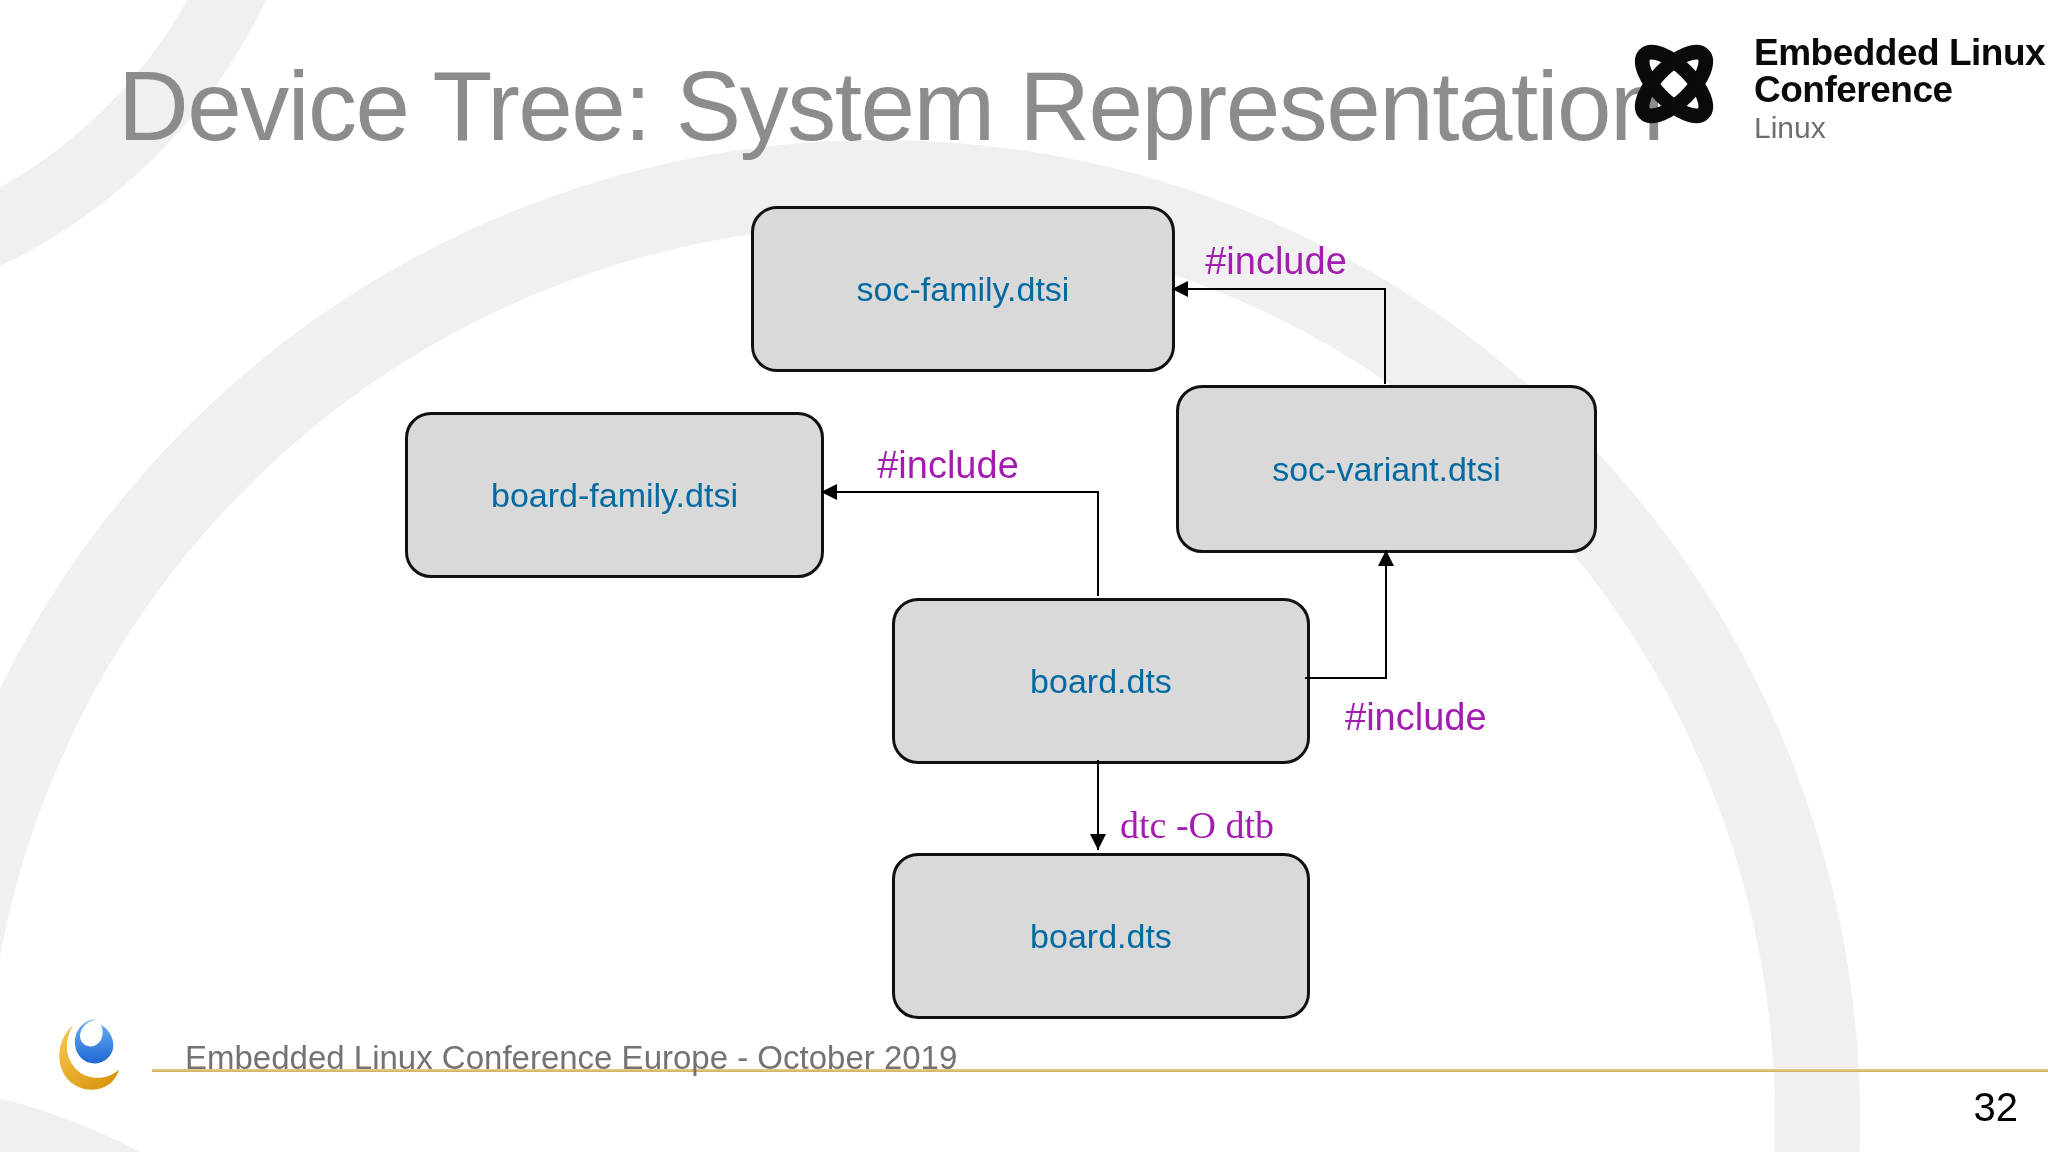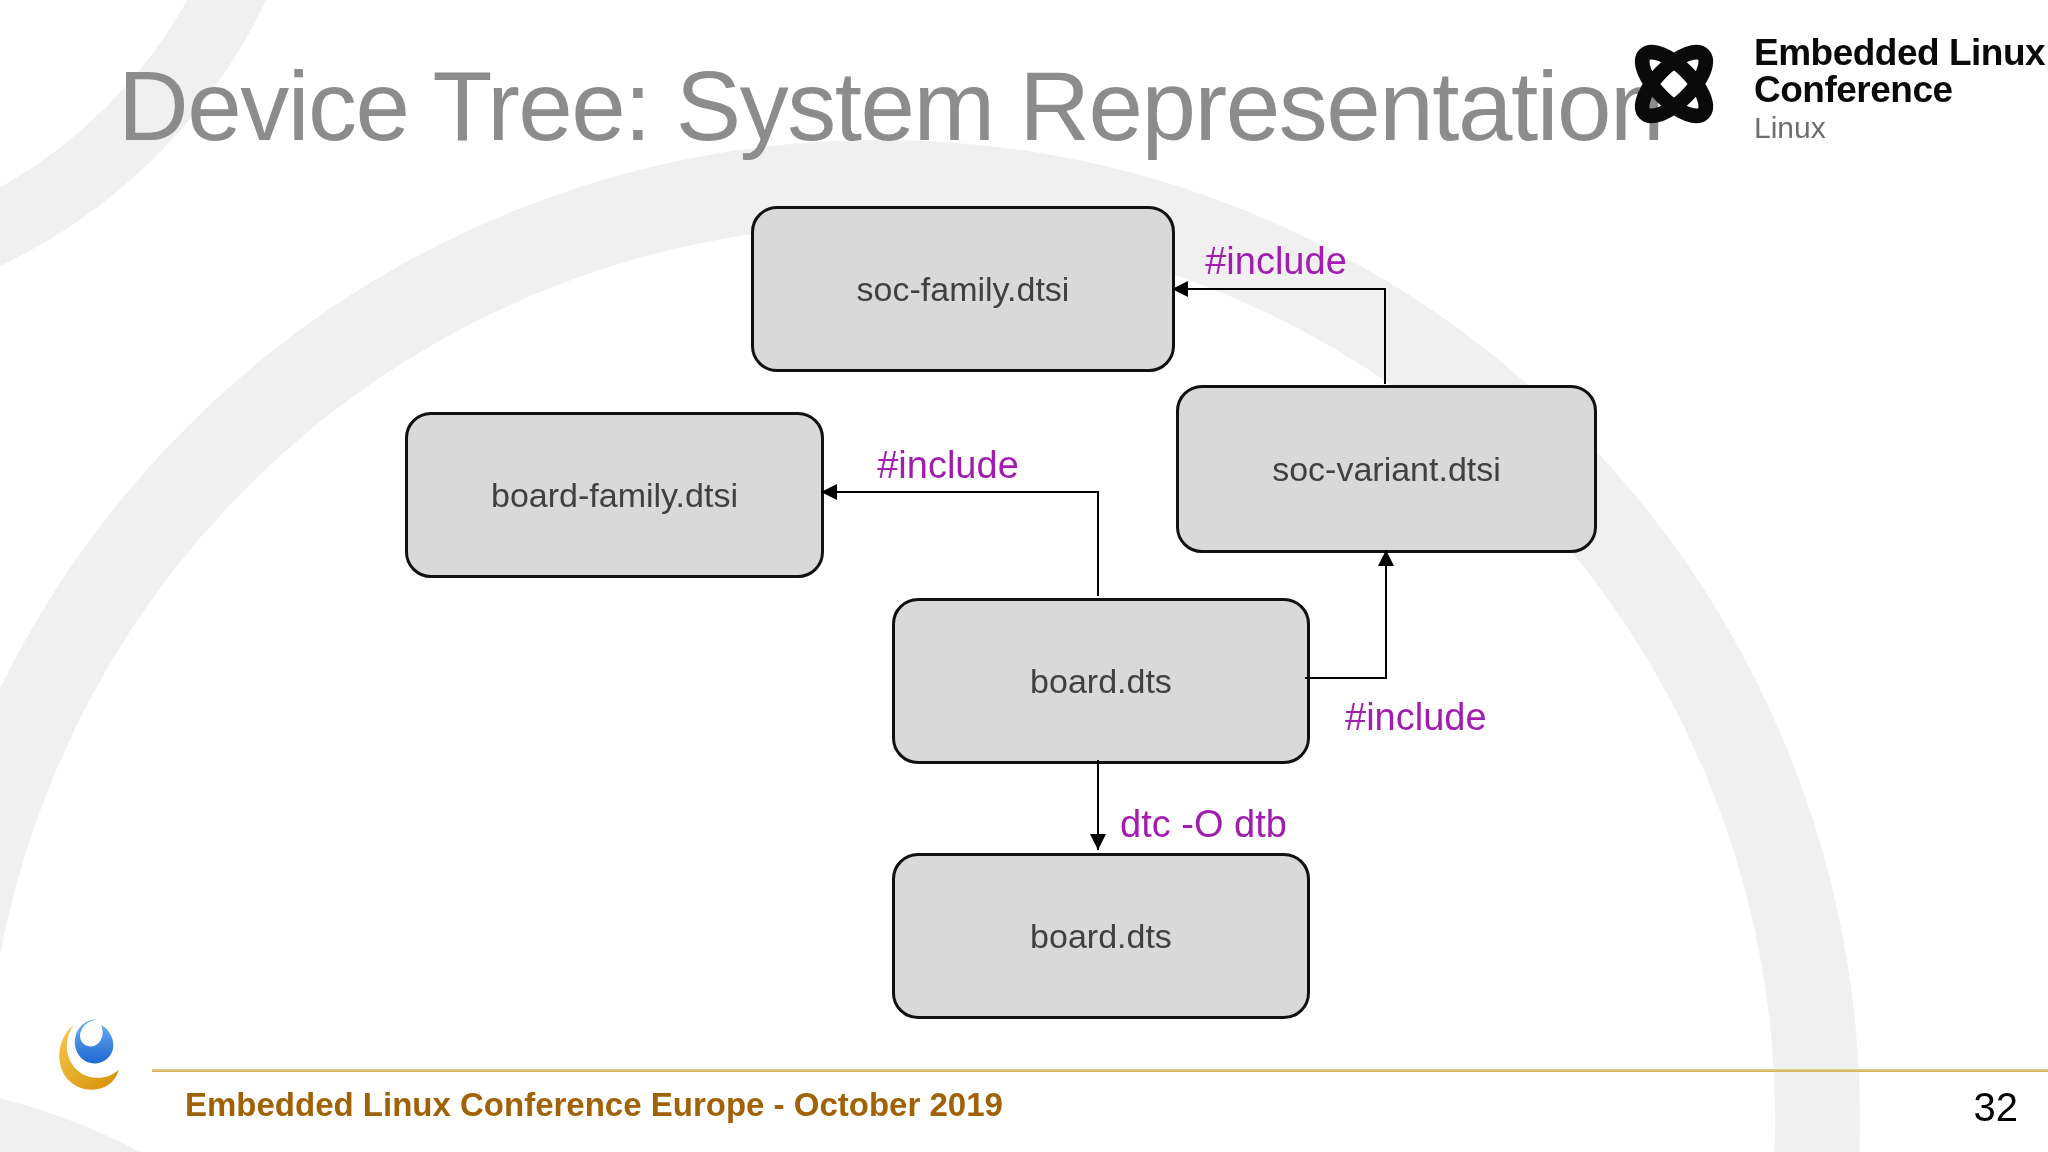--- a/index.html
+++ b/index.html
@@ -55,21 +55,21 @@
   }
 
   
   #diagram{ position:absolute; inset:0; z-index:1; }
   .node{
     position:absolute;
     background:#d9d9d9;
     border:3px solid #111111;
     border-radius:26px;
     display:flex; align-items:center; justify-content:center;
-    font-size:34px; color:#404040;
+    font-size:34px; color:#0369a1;
     white-space:nowrap;
   }
   #node-soc-family  { left:751px;  top:206px; width:418px; height:160px; }
   #node-board-family{ left:405px;  top:412px; width:413px; height:160px; }
   #node-soc-variant { left:1176px; top:385px; width:415px; height:162px; }
   #node-board-dts   { left:892px;  top:598px; width:412px; height:160px; }
   #node-board-dtb   { left:892px;  top:853px; width:412px; height:160px; }
 
   #arrow-layer{
     position:absolute; left:0; top:0;
@@ -79,38 +79,38 @@
   }
   .edge-label{
     position:absolute;
     font-size:38px; color:#a21caf;
     z-index:3;
     white-space:nowrap;
   }
   #edge-label-1{ left:1186px; top:240px; width:180px; text-align:center; }
   #edge-label-2{ left:858px;  top:444px; width:180px; text-align:center; }
   #edge-label-3{ left:1345px; top:696px; }
-  #edge-label-4{ left:1120px; top:803px; }
+  #edge-label-4{ left:1120px; top:803px;font-family:Liberation Serif, serif; }
 
   
   #bootlin-logo{
     position:absolute; left:52px; top:1011px;
     width:72px; height:88px; z-index:2;
   }
   #footer-divider{
     position:absolute;
     left:152px; right:0; top:1069px; height:3px;
     background:linear-gradient(#e8d08f,#cfae55);
     z-index:1;
   }
   #footer-text{
     position:absolute;
-    left:185px; top:1086px;
-    font-size:33px; color:#a16207;
-    z-index:2; white-space:nowrap;font-weight:bold;
+    left:185px; top:1039px;
+    font-size:33px; color:#737373;
+    z-index:2; white-space:nowrap;
   }
   #page-number{
     position:absolute;
     right:30px; top:1085px;
     font-size:40px; color:#000;
     z-index:2;
   }
 </style>
 </head>
 <body>

